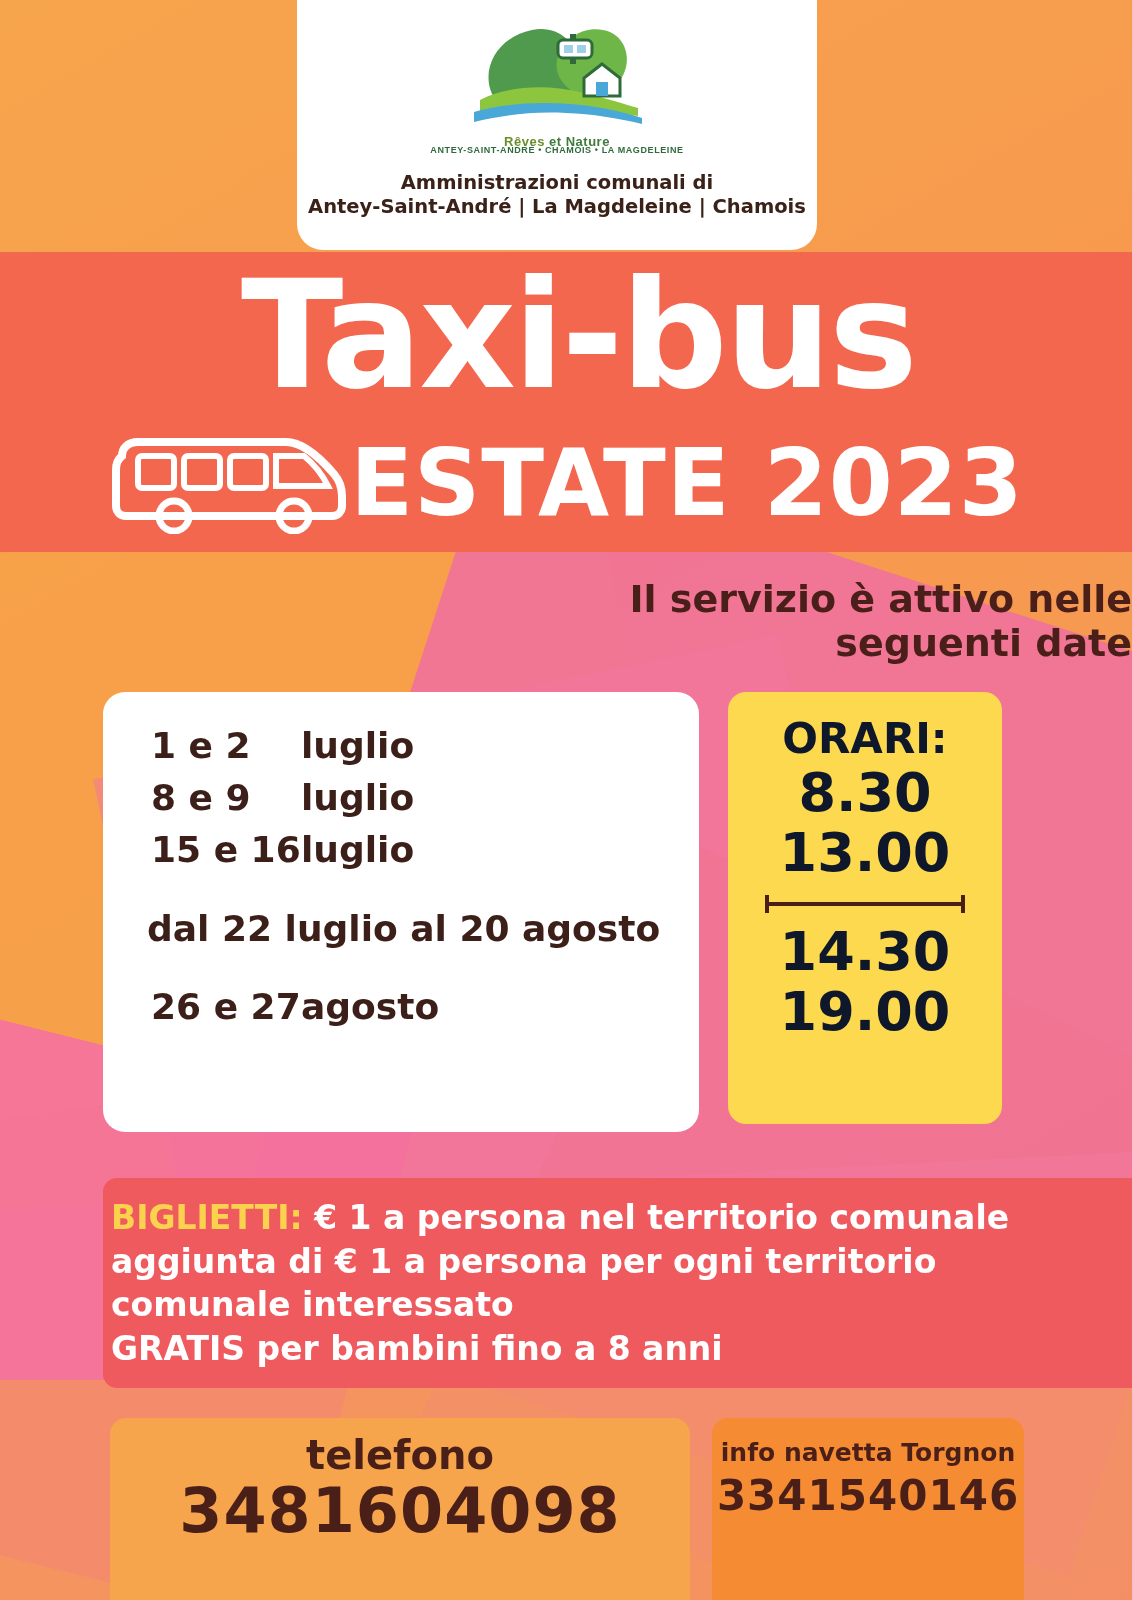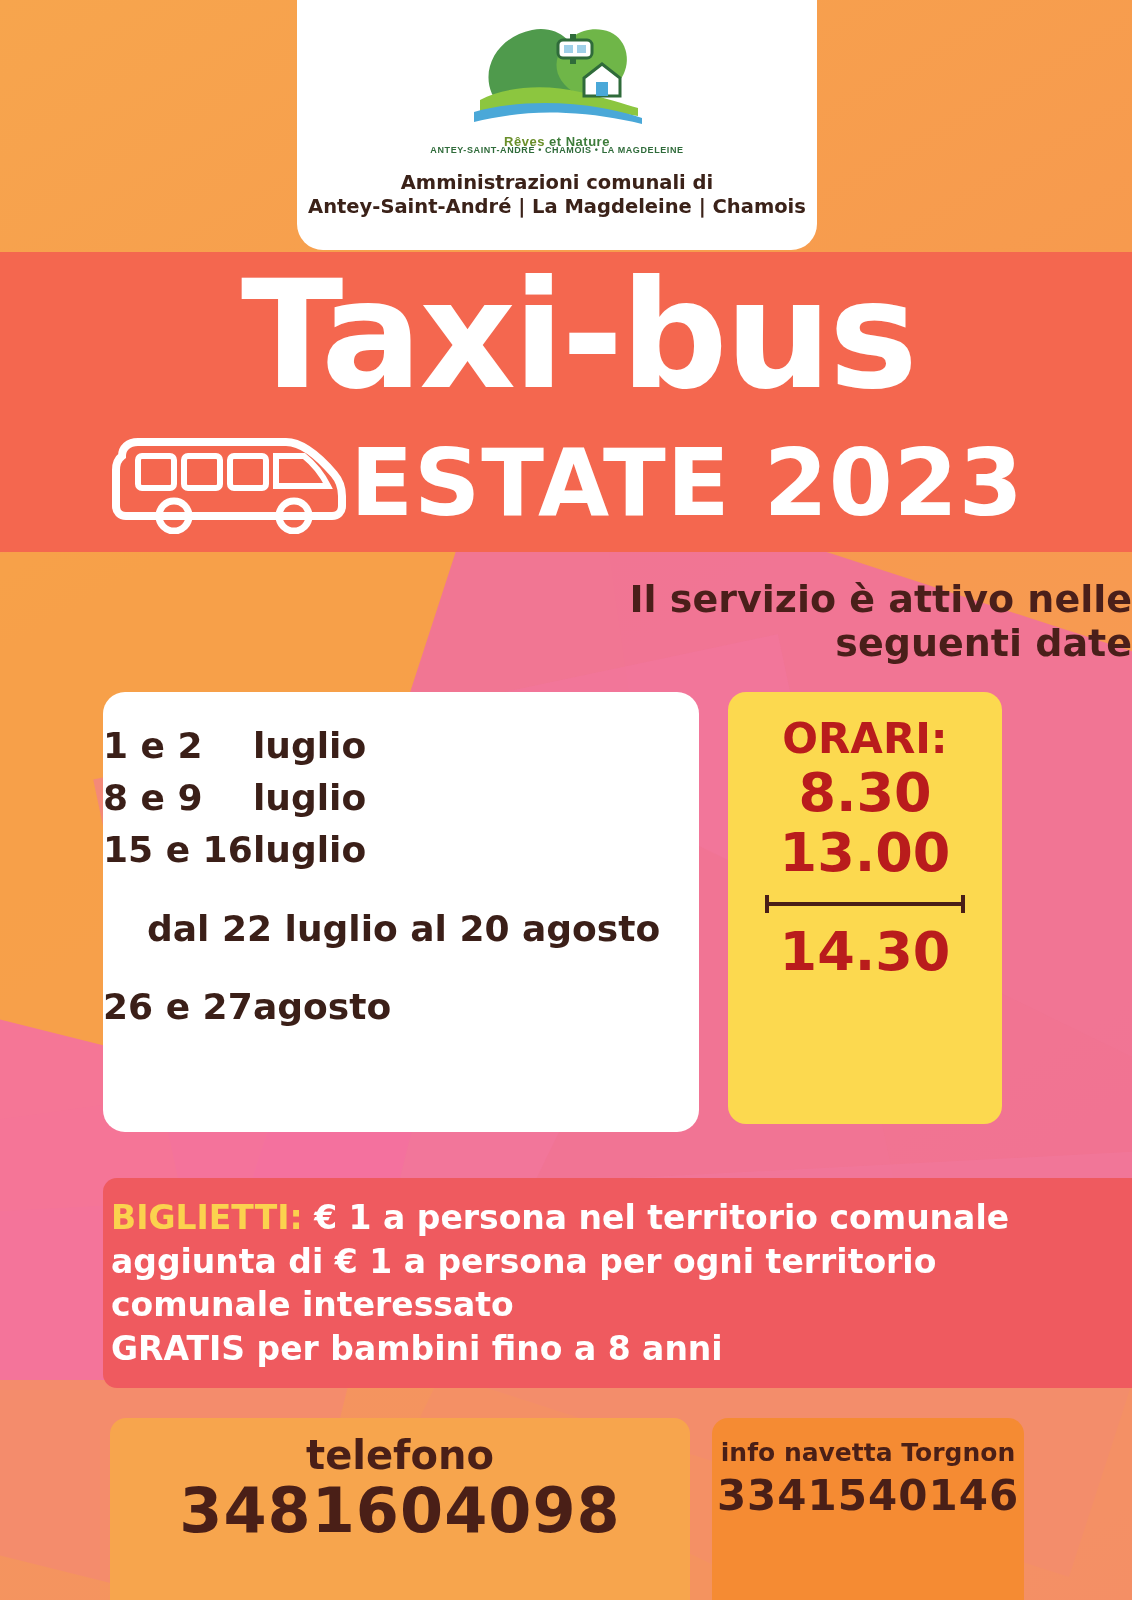--- a/index.html
+++ b/index.html
@@ -178,36 +178,37 @@
     z-index: 6;
     padding: 28px 0 0 0;
     box-sizing: border-box;
   }
   .date-row {
     display: flex;
     color: #3b1f18;
     font-size: 36px;
     font-weight: bold;
     line-height: 1.45;
+    padding-left: 48px;
     font-family: "DejaVu Sans", sans-serif;
   }
   .date-row .d-day { width: 150px; flex: 0 0 150px; }
   .date-row.wide { padding-left: 44px; }
   .gap-small { height: 26px; }
 
   
   .orari-card {
     position: absolute;
     top: 692px; left: 728px;
     width: 274px; height: 432px;
     background: #fcd94f;
     border-radius: 18px;
     z-index: 6;
     text-align: center;
-    color: #b91c1c;
+    color: #0f172a;
     font-family: "DejaVu Sans", sans-serif;
   }
   .orari-title {
     margin-top: 22px;
     font-size: 42px;
     font-weight: bold;
   }
   .orari-time {
     font-size: 54px;
     font-weight: bold;
@@ -379,20 +380,21 @@
       <span>agosto</span>
     </div>
   </div>
 
   <div class="orari-card">
     <div class="orari-title">ORARI:</div>
     <div class="orari-time">8.30</div>
     <div class="orari-time">13.00</div>
     <div class="orari-sep"></div>
     <div class="orari-time">14.30</div>
+    <div class="orari-time">19.00</div>
   </div>
 
   <div class="tickets">
     <div>
       <span class="label">BIGLIETTI:</span>
       <span>€ 1 a persona nel territorio comunale</span>
     </div>
     <div>aggiunta di € 1 a persona per ogni territorio</div>
     <div>comunale interessato</div>
     <div>GRATIS per bambini fino a 8 anni</div>

